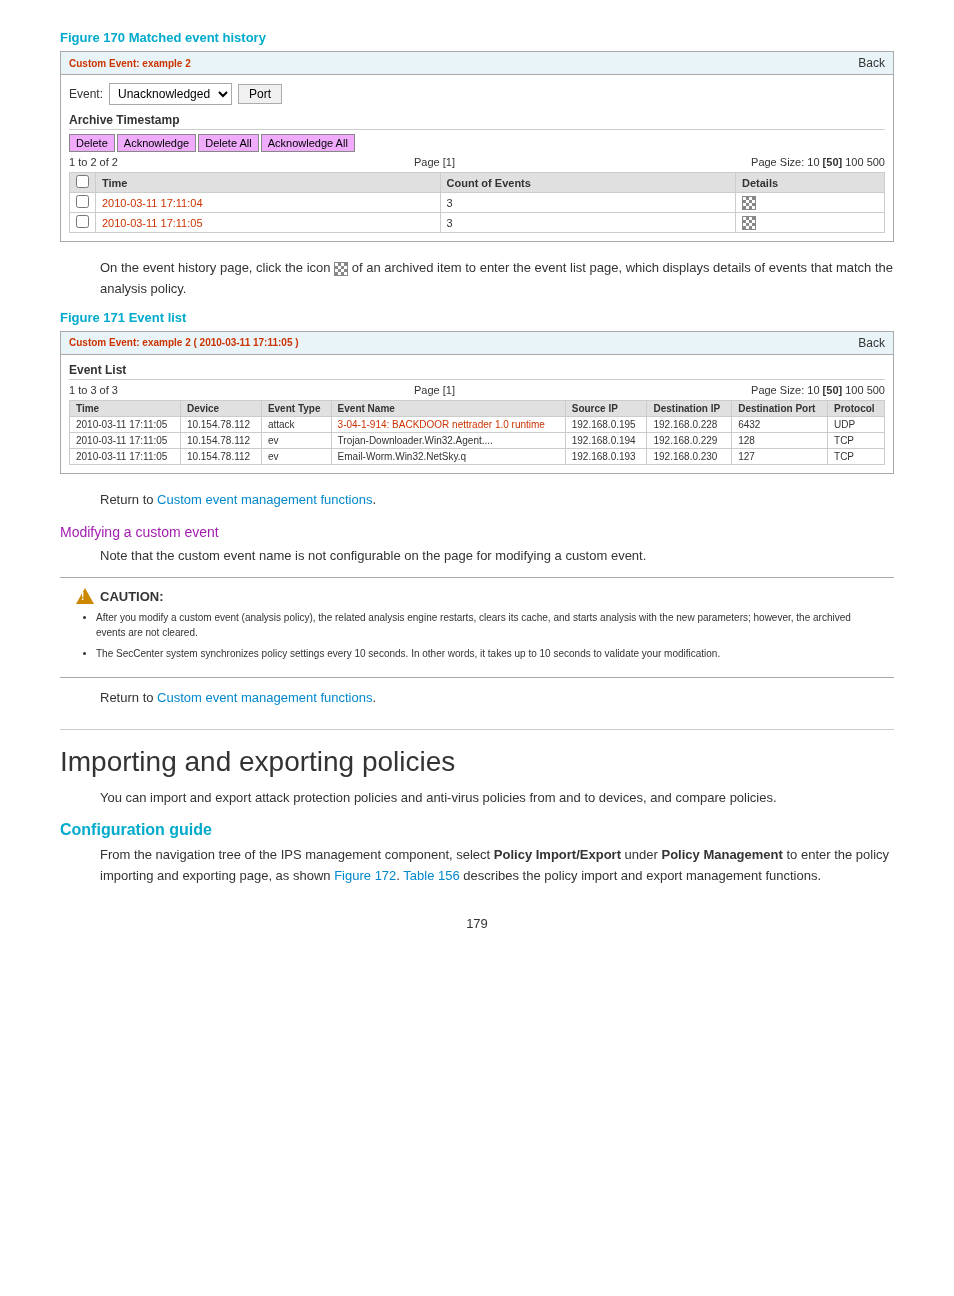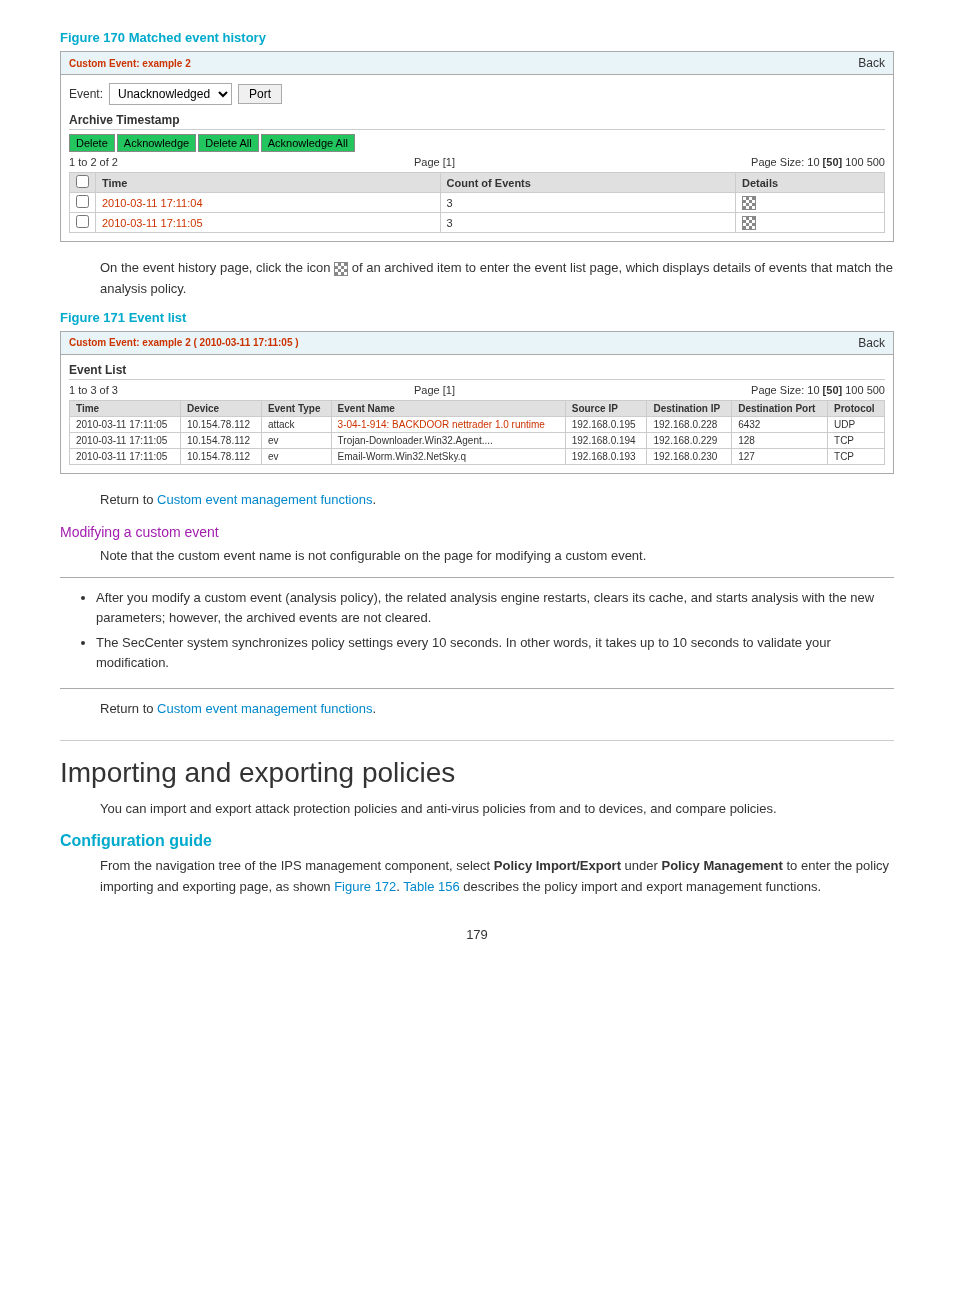--- a/index.html
+++ b/index.html
@@ -77,21 +77,21 @@
       padding-bottom: 2px;
     }
 
     .btn-row {
       display: flex;
       gap: 2px;
       margin-bottom: 4px;
     }
     .btn-row button {
       border: 1px solid #888;
-      background: #22c55e;
+      background: #f0abfc;
       padding: 2px 6px;
       font-size: 11px;
       cursor: pointer;
     }
 
     .pagination-row {
       display: flex;
       justify-content: space-between;
       font-size: 11px;
       margin-bottom: 4px;
@@ -175,21 +175,21 @@
       left: -4px;
       font-size: 10px;
       font-weight: bold;
       color: #fff;
     }
     .caution-box ul {
       margin-left: 20px;
     }
     .caution-box ul li {
       margin-bottom: 6px;
-      font-size: 13px;
+      font-size: 10px;
       line-height: 1.5;
     }
 
     
     .grid-icon {
       display: inline-block;
       width: 14px;
       height: 14px;
       background: repeating-conic-gradient(#888 0% 25%, #fff 0% 50%) 0 0/6px 6px;
       border: 1px solid #888;
@@ -341,20 +341,24 @@
   </p>
 </div>
 
 <div class="section-h3">Modifying a custom event</div>
 
 <div class="indent">
   <p class="body-text">Note that the custom event name is not configurable on the page for modifying a custom event.</p>
 </div>
 
 <div class="caution-box">
+  <div class="caution-title">
+    <span class="caution-triangle"></span>
+    <span>CAUTION:</span>
+  </div>
   <ul>
     <li>After you modify a custom event (analysis policy), the related analysis engine restarts, clears its cache, and starts analysis with the new parameters; however, the archived events are not cleared.</li>
     <li>The SecCenter system synchronizes policy settings every 10 seconds. In other words, it takes up to 10 seconds to validate your modification.</li>
   </ul>
 </div>
 
 <div class="indent">
   <p class="body-text">
     <span>Return to</span>
     <a class="blue-link">Custom event management functions</a>.

